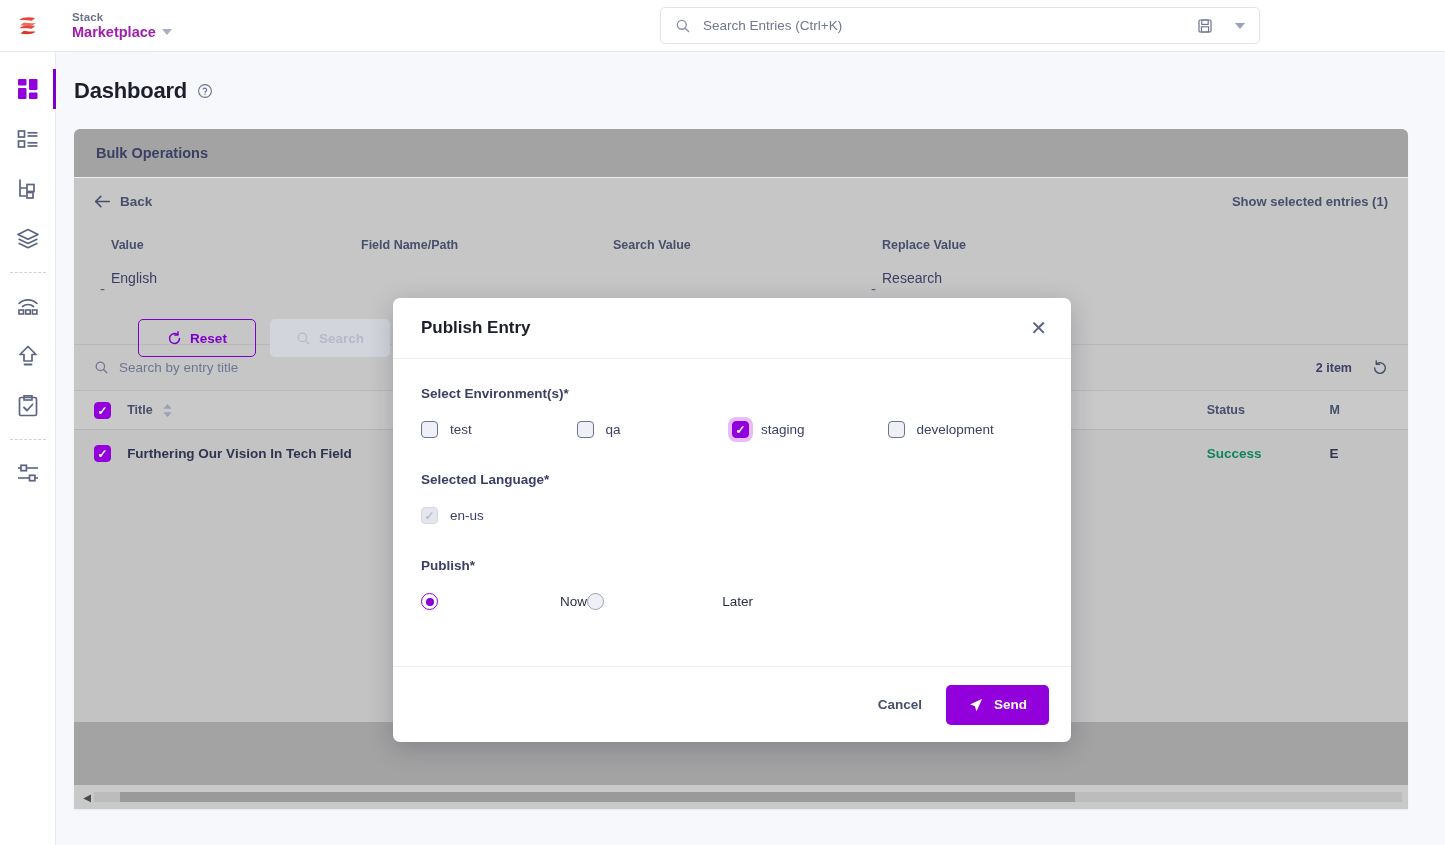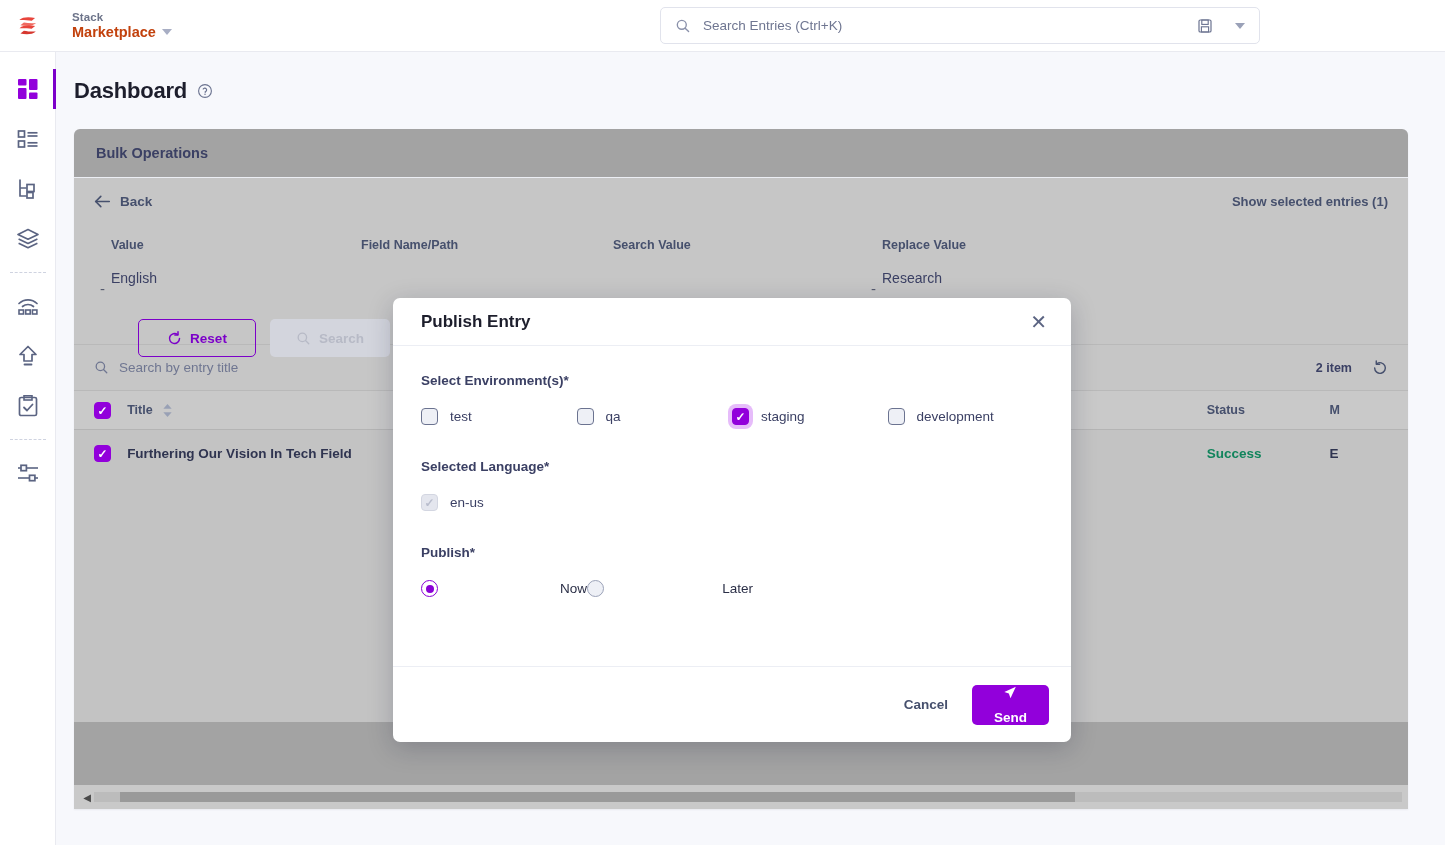--- a/index.html
+++ b/index.html
@@ -13,21 +13,21 @@
   
   .topbar {
     position: absolute; top: 0; left: 0; width: 1445px; height: 52px;
     background: #ffffff; border-bottom: 1px solid #e9eaf0;
     display: flex; align-items: center;
   }
   .logo-wrap { width: 56px; display: flex; justify-content: center; align-items: center; }
   .logo { width: 26px; height: 26px; }
   .stack-info { margin-left: 16px; line-height: 1.15; }
   .stack-label { font-size: 11.5px; color: #6c7389; font-weight: bold; letter-spacing: .1px; }
-  .stack-name { font-size: 14.5px; color: #c2410c; font-weight: bold; display: flex; align-items: center; gap: 6px; }
+  .stack-name { font-size: 14.5px; color: #a21caf; font-weight: bold; display: flex; align-items: center; gap: 6px; }
   .caret-dn {
     width: 0; height: 0; border-left: 5px solid transparent; border-right: 5px solid transparent;
     border-top: 6px solid #a8aec4; display: inline-block;
   }
   .searchbar {
     position: absolute; left: 660px; top: 7px; width: 600px; height: 37px;
     border: 1px solid #e1e3ec; border-radius: 5px; background: #fff;
     display: flex; align-items: center; padding: 0 14px;
   }
   .searchbar .sph { flex: 1; font-size: 13.5px; color: #6f7691; margin-left: 12px; }
@@ -144,21 +144,21 @@
   .radio.sel .dot { display: block; }
   .radio .dot { display: none; width: 8px; height: 8px; border-radius: 50%; background: #8a00d6; }
 
   
   .modal {
     position: absolute; left: 393px; top: 298px; width: 678px; height: 444px;
     background: #ffffff; border-radius: 7px; box-shadow: 0 6px 26px rgba(20,24,50,.22);
     display: flex; flex-direction: column; overflow: hidden;
   }
   .modal-head {
-    height: 48px; display: flex; align-items: center; justify-content: space-between;
+    height: 61px; display: flex; align-items: center; justify-content: space-between;
     padding: 0 24px 0 28px; border-bottom: 1px solid #eceef4;
   }
   .modal-title { font-size: 17px; font-weight: bold; color: #1d1e2c; }
   .modal-close { font-size: 20px; color: #5b6482; cursor: pointer; line-height: 1; font-weight: 300; }
   .modal-body { flex: 1; padding: 27px 28px 0 28px; }
   .section-label { font-size: 13.5px; font-weight: bold; color: #3b4064; }
   .env-row { display: flex; margin-top: 20px; }
   .env-item { display: flex; align-items: center; gap: 12px; width: 162px; }
   .env-item .lbl { font-size: 13.5px; color: #3b4064; }
   .lang-row { margin-top: 20px; display: flex; align-items: center; gap: 12px; }
@@ -168,21 +168,21 @@
   .pub-item .lbl { font-size: 13.5px; color: #2b2f47; }
   .sec-gap { margin-top: 34px; }
   .modal-foot {
     height: 76px; border-top: 1px solid #eceef4; display: flex; align-items: center;
     justify-content: flex-end; gap: 24px; padding: 0 22px;
   }
   .btn-cancel { font-size: 13.5px; font-weight: bold; color: #46506d; background: none; border: none; cursor: pointer; }
   .btn-send {
     height: 40px; padding: 0 22px; border-radius: 5px; background: #9200db; border: none;
     color: #fff; font-size: 13.5px; font-weight: bold; display: flex; align-items: center;
-    gap: 10px; cursor: pointer; flex-direction: column;
+    gap: 10px; cursor: pointer;
   }
 </style>
 </head>
 <body>
 
 <div class="topbar">
   <div class="logo-wrap">
     <svg class="logo" viewBox="0 0 24 24">
       <path d="M4 6.5 C7 3.2 14 3.6 18.5 4.6 L15.5 7.2 C12 6.6 7.5 6.4 4 6.5 Z" fill="#e8453c"></path>
       <path d="M19.5 9.2 C16.5 12.4 9.8 12.2 5 11.3 L8.2 8.7 C11.6 9.4 16 9.5 19.5 9.2 Z" fill="#f0695f"></path>

